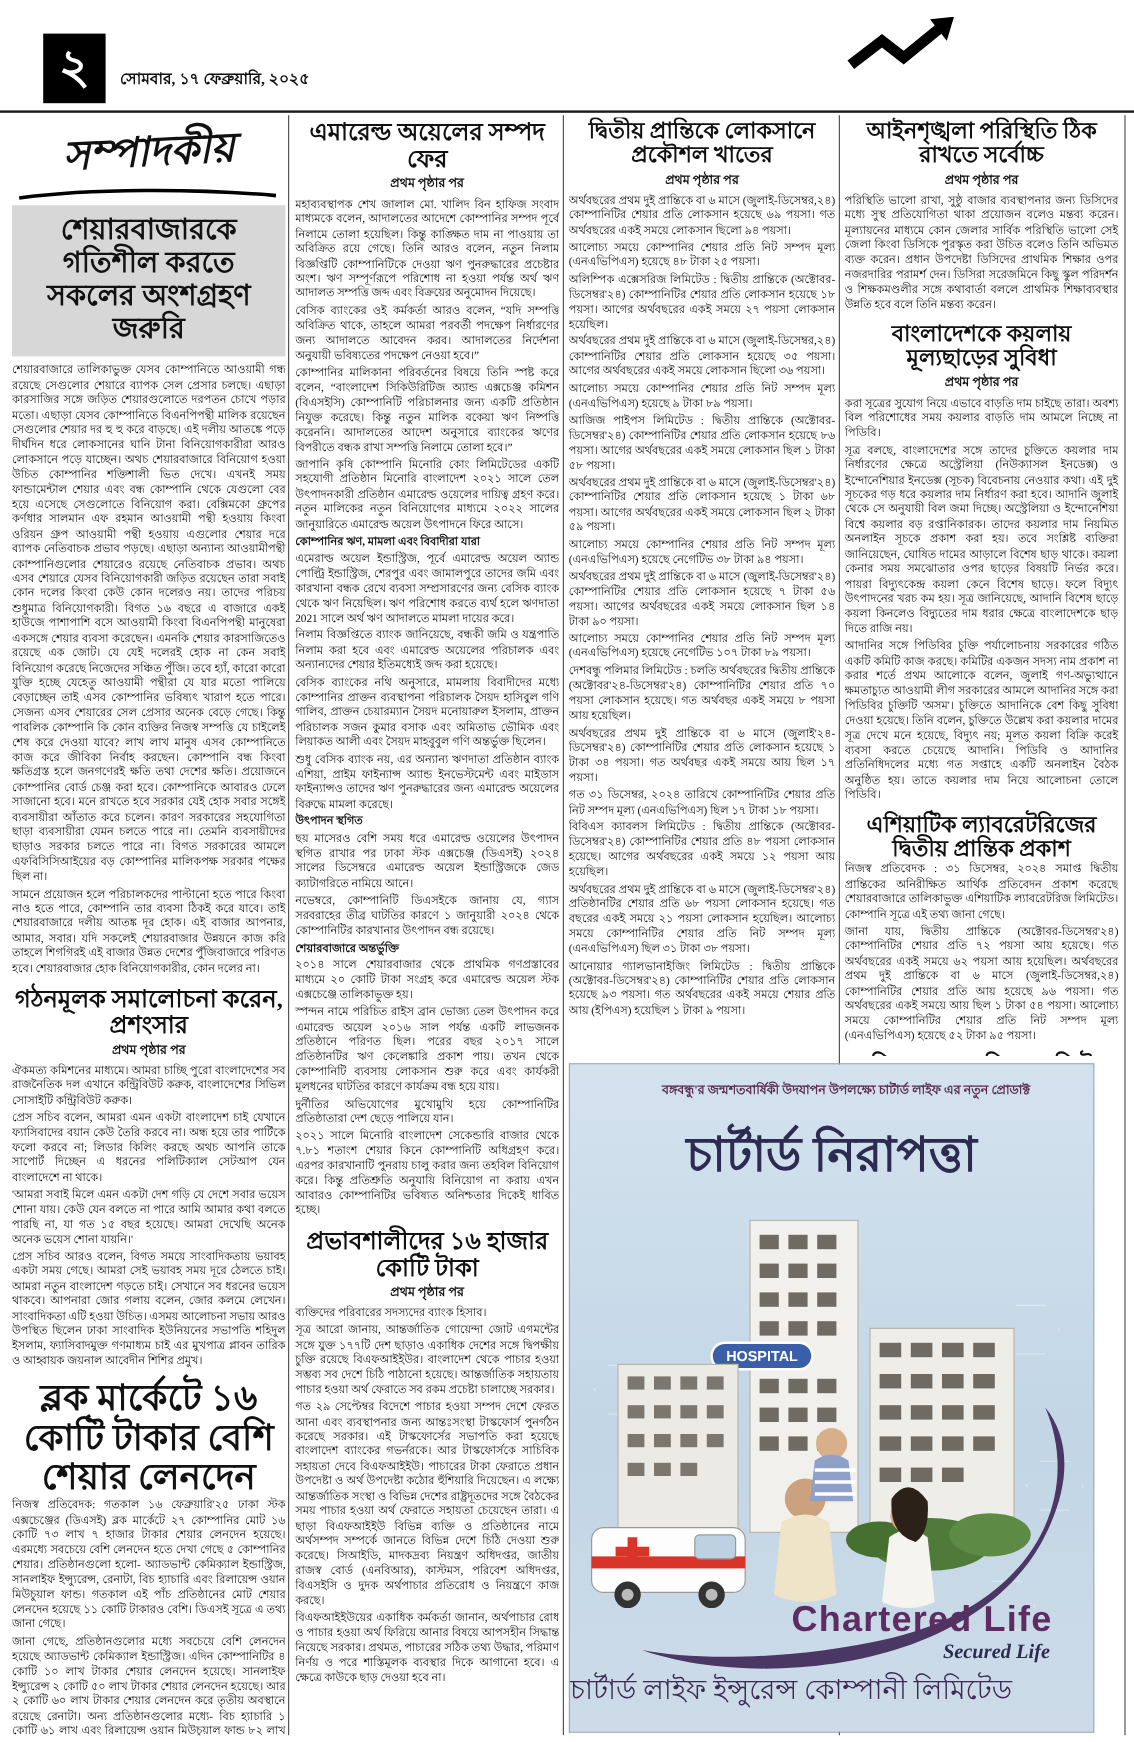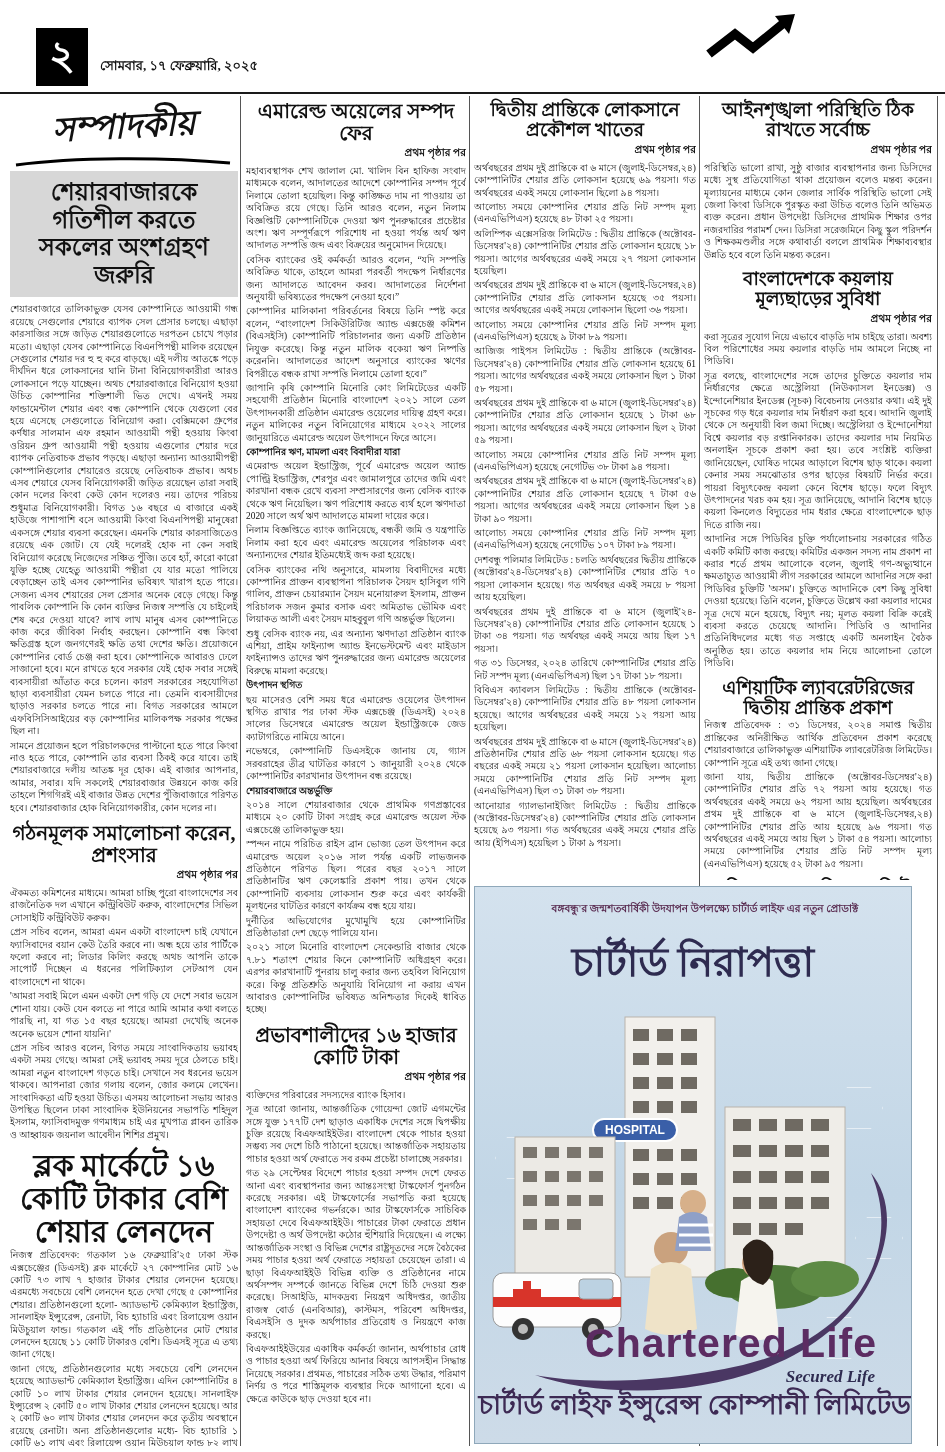--- a/index.html
+++ b/index.html
@@ -24,34 +24,34 @@
               transform:rotate(-3deg);margin:2px 0 4px 0;}
   #edit-swash{display:block;margin:-6px auto 0 auto;}
   .edit-headbox{background:#d7d7d7;text-align:center;font-weight:bold;font-size:24px;line-height:1.15;
                 padding:8px 13px;margin:2px 0 6px 0;}
   
   .article{margin-bottom:8px;}
   .headline{text-align:center;font-weight:bold;line-height:1.1;margin:2px 0 1px 0;}
   .h-lg{font-size:30px;}
   .h-md{font-size:20px;}
   .h-sm{font-size:18.5px;}
-  .cont{text-align:right;font-weight:bold;font-size:10.5px;margin:1px 0 3px 0;}
+  .cont{text-align:center;font-weight:bold;font-size:10.5px;margin:1px 0 3px 0;}
   .article p{margin:0 0 2px 0;font-size:9.4px;line-height:1.32;text-align:justify;text-justify:inter-word;}
   .article p.subhead{font-weight:bold;}
   
   #ad{position:absolute;left:474px;top:886px;width:436px;height:556px;
       background:linear-gradient(180deg,#d4e2ee 0%,#c2d6e6 55%,#cddbe8 100%);
       border:1px solid #8fa8ba;overflow:hidden;}
   #ad-topline{position:absolute;top:14px;left:0;right:0;text-align:center;font-size:10.5px;font-weight:bold;color:#5a2d52;padding-left:24px;}
   #ad-title{position:absolute;top:44px;left:0;right:0;text-align:center;font-size:40px;font-weight:bold;color:#2e2b50;}
   #ad-art{position:absolute;left:0;top:100px;}
   #ad-brand{position:absolute;right:34px;bottom:76px;font-family:"Liberation Sans","DejaVu Sans",sans-serif;
-            font-weight:bold;font-size:41px;color:#5c2c62;letter-spacing:1px;}
+            font-weight:bold;font-size:30px;color:#5c2c62;letter-spacing:1px;}
   #ad-tagline{position:absolute;right:36px;bottom:56px;font-style:italic;font-weight:bold;font-size:17px;color:#2e2b50;}
-  #ad-company{position:absolute;left:0;right:0;bottom:14px;text-align:right;font-weight:bold;font-size:27px;color:#3d2a54;}
+  #ad-company{position:absolute;left:0;right:0;bottom:14px;text-align:left;font-weight:normal;font-size:23px;color:#3d2a54;}
   .hex{position:absolute;width:46px;height:40px;border:1px solid rgba(255,255,255,.55);transform:rotate(0deg);
        clip-path:polygon(25% 0,75% 0,100% 50%,75% 100%,25% 100%,0 50%);}
 </style>
 </head>
 <body>
 
 <div id="page">
 
   <div id="pageno">
     <span>২</span>
@@ -95,21 +95,21 @@
 
   <div id="col2" class="col">
     <div class="article">
         <div class="headline h-md">এমারেল্ড অয়েলের সম্পদ ফের</div>
         <div class="cont">প্রথম পৃষ্ঠার পর</div>
         <p class="">মহাব্যবস্থাপক শেখ জালাল মো. খালিদ বিন হাফিজ সংবাদ মাধ্যমকে বলেন, আদালতের আদেশে কোম্পানির সম্পদ পূর্বে নিলামে তোলা হয়েছিল। কিন্তু কাঙ্ক্ষিত দাম না পাওয়ায় তা অবিক্রিত রয়ে গেছে। তিনি আরও বলেন, নতুন নিলাম বিজ্ঞপ্তিটি কোম্পানিটিকে দেওয়া ঋণ পুনরুদ্ধারের প্রচেষ্টার অংশ। ঋণ সম্পূর্ণরূপে পরিশোধ না হওয়া পর্যন্ত অর্থ ঋণ আদালত সম্পত্তি জব্দ এবং বিক্রয়ের অনুমোদন দিয়েছে।</p>
         <p class="">বেসিক ব্যাংকের ওই কর্মকর্তা আরও বলেন, “যদি সম্পত্তি অবিক্রিত থাকে, তাহলে আমরা পরবর্তী পদক্ষেপ নির্ধারণের জন্য আদালতে আবেদন করব। আদালতের নির্দেশনা অনুযায়ী ভবিষ্যতের পদক্ষেপ নেওয়া হবে।”</p>
         <p class="">কোম্পানির মালিকানা পরিবর্তনের বিষয়ে তিনি স্পষ্ট করে বলেন, “বাংলাদেশ সিকিউরিটিজ অ্যান্ড এক্সচেঞ্জ কমিশন (বিএসইসি) কোম্পানিটি পরিচালনার জন্য একটি প্রতিষ্ঠান নিযুক্ত করেছে। কিন্তু নতুন মালিক বকেয়া ঋণ নিষ্পত্তি করেননি। আদালতের আদেশ অনুসারে ব্যাংকের ঋণের বিপরীতে বন্ধক রাখা সম্পত্তি নিলামে তোলা হবে।”</p>
         <p class="">জাপানি কৃষি কোম্পানি মিনোরি কোং লিমিটেডের একটি সহযোগী প্রতিষ্ঠান মিনোরি বাংলাদেশ ২০২১ সালে তেল উৎপাদনকারী প্রতিষ্ঠান এমারেল্ড ওয়েলের দায়িত্ব গ্রহণ করে। নতুন মালিকের নতুন বিনিয়োগের মাধ্যমে ২০২২ সালের জানুয়ারিতে এমারেল্ড অয়েল উৎপাদনে ফিরে আসে।</p>
         <p class="subhead">কোম্পানির ঋণ, মামলা এবং বিবাদীরা যারা</p>
-        <p class="">এমেরাল্ড অয়েল ইন্ডাস্ট্রিজ, পূর্বে এমারেল্ড অয়েল অ্যান্ড পোল্ট্রি ইন্ডাস্ট্রিজ, শেরপুর এবং জামালপুরে তাদের জমি এবং কারখানা বন্ধক রেখে ব্যবসা সম্প্রসারণের জন্য বেসিক ব্যাংক থেকে ঋণ নিয়েছিল। ঋণ পরিশোধ করতে ব্যর্থ হলে ঋণদাতা 2020 সালে অর্থ ঋণ আদালতে মামলা দায়ের করে।</p>
+        <p class="">এমেরাল্ড অয়েল ইন্ডাস্ট্রিজ, পূর্বে এমারেল্ড অয়েল অ্যান্ড পোল্ট্রি ইন্ডাস্ট্রিজ, শেরপুর এবং জামালপুরে তাদের জমি এবং কারখানা বন্ধক রেখে ব্যবসা সম্প্রসারণের জন্য বেসিক ব্যাংক থেকে ঋণ নিয়েছিল। ঋণ পরিশোধ করতে ব্যর্থ হলে ঋণদাতা 2021 সালে অর্থ ঋণ আদালতে মামলা দায়ের করে।</p>
         <p class="">নিলাম বিজ্ঞপ্তিতে ব্যাংক জানিয়েছে, বন্ধকী জমি ও যন্ত্রপাতি নিলাম করা হবে এবং এমারেল্ড অয়েলের পরিচালক এবং অন্যান্যদের শেয়ার ইতিমধ্যেই জব্দ করা হয়েছে।</p>
         <p class="">বেসিক ব্যাংকের নথি অনুসারে, মামলায় বিবাদীদের মধ্যে কোম্পানির প্রাক্তন ব্যবস্থাপনা পরিচালক সৈয়দ হাসিবুল গণি গালিব, প্রাক্তন চেয়ারম্যান সৈয়দ মনোয়ারুল ইসলাম, প্রাক্তন পরিচালক সজন কুমার বসাক এবং অমিতাভ ভৌমিক এবং লিয়াকত আলী এবং সৈয়দ মাহবুবুল গণি অন্তর্ভুক্ত ছিলেন।</p>
         <p class="">শুধু বেসিক ব্যাংক নয়, এর অন্যান্য ঋণদাতা প্রতিষ্ঠান ব্যাংক এশিয়া, প্রাইম ফাইন্যান্স অ্যান্ড ইনভেস্টমেন্ট এবং মাইডাস ফাইন্যান্সও তাদের ঋণ পুনরুদ্ধারের জন্য এমারেল্ড অয়েলের বিরুদ্ধে মামলা করেছে।</p>
         <p class="subhead">উৎপাদন স্থগিত</p>
         <p class="">ছয় মাসেরও বেশি সময় ধরে এমারেল্ড ওয়েলের উৎপাদন স্থগিত রাখার পর ঢাকা স্টক এক্সচেঞ্জ (ডিএসই) ২০২৪ সালের ডিসেম্বরে এমারেল্ড অয়েল ইন্ডাস্ট্রিজকে জেড ক্যাটাগরিতে নামিয়ে আনে।</p>
         <p class="">নভেম্বরে, কোম্পানিটি ডিএসইকে জানায় যে, গ্যাস সরবরাহের তীব্র ঘাটতির কারণে ১ জানুয়ারী ২০২৪ থেকে কোম্পানিটির কারখানার উৎপাদন বন্ধ রয়েছে।</p>
         <p class="subhead">শেয়ারবাজারে অন্তর্ভুক্তি</p>
         <p class="">২০১৪ সালে শেয়ারবাজার থেকে প্রাথমিক গণপ্রস্তাবের মাধ্যমে ২০ কোটি টাকা সংগ্রহ করে এমারেল্ড অয়েল স্টক এক্সচেঞ্জে তালিকাভুক্ত হয়।</p>
         <p class="">স্পন্দন নামে পরিচিত রাইস ব্রান ভোজ্য তেল উৎপাদন করে এমারেল্ড অয়েল ২০১৬ সাল পর্যন্ত একটি লাভজনক প্রতিষ্ঠানে পরিণত ছিল। পরের বছর ২০১৭ সালে প্রতিষ্ঠানটির ঋণ কেলেঙ্কারি প্রকাশ পায়। তখন থেকে কোম্পানিটি ব্যবসায় লোকসান শুরু করে এবং কার্যকরী মূলধনের ঘাটতির কারণে কার্যক্রম বন্ধ হয়ে যায়।</p>
         <p class="">দুর্নীতির অভিযোগের মুখোমুখি হয়ে কোম্পানিটির প্রতিষ্ঠাতারা দেশ ছেড়ে পালিয়ে যান।</p>
@@ -128,21 +128,21 @@
 
   <div id="col3" class="col">
     <div class="article">
         <div class="headline h-sm">দ্বিতীয় প্রান্তিকে লোকসানে প্রকৌশল খাতের</div>
         <div class="cont">প্রথম পৃষ্ঠার পর</div>
         <p class="">অর্থবছরের প্রথম দুই প্রান্তিকে বা ৬ মাসে (জুলাই-ডিসেম্বর,২৪) কোম্পানিটির শেয়ার প্রতি লোকসান হয়েছে ৬৯ পয়সা। গত অর্থবছরের একই সময়ে লোকসান ছিলো ৯৪ পয়সা।</p>
         <p class="">আলোচ্য সময়ে কোম্পানির শেয়ার প্রতি নিট সম্পদ মূল্য (এনএভিপিএস) হয়েছে ৪৮ টাকা ২৫ পয়সা।</p>
         <p class="">অলিম্পিক এক্সেসরিজ লিমিটেড : দ্বিতীয় প্রান্তিকে (অক্টোবর-ডিসেম্বর'২৪) কোম্পানিটির শেয়ার প্রতি লোকসান হয়েছে ১৮ পয়সা। আগের অর্থবছরের একই সময়ে ২৭ পয়সা লোকসান হয়েছিল।</p>
         <p class="">অর্থবছরের প্রথম দুই প্রান্তিকে বা ৬ মাসে (জুলাই-ডিসেম্বর,২৪) কোম্পানিটির শেয়ার প্রতি লোকসান হয়েছে ৩৫ পয়সা। আগের অর্থবছরের একই সময়ে লোকসান ছিলো ৩৬ পয়সা।</p>
         <p class="">আলোচ্য সময়ে কোম্পানির শেয়ার প্রতি নিট সম্পদ মূল্য (এনএভিপিএস) হয়েছে ৯ টাকা ৮৯ পয়সা।</p>
-        <p class="">আজিজ পাইপস লিমিটেড : দ্বিতীয় প্রান্তিকে (অক্টোবর-ডিসেম্বর'২৪) কোম্পানিটির শেয়ার প্রতি লোকসান হয়েছে 61 পয়সা। আগের অর্থবছরের একই সময়ে লোকসান ছিল ১ টাকা ৫৮ পয়সা।</p>
+        <p class="">আজিজ পাইপস লিমিটেড : দ্বিতীয় প্রান্তিকে (অক্টোবর-ডিসেম্বর'২৪) কোম্পানিটির শেয়ার প্রতি লোকসান হয়েছে ৮৬ পয়সা। আগের অর্থবছরের একই সময়ে লোকসান ছিল ১ টাকা ৫৮ পয়সা।</p>
         <p class="">অর্থবছরের প্রথম দুই প্রান্তিকে বা ৬ মাসে (জুলাই-ডিসেম্বর'২৪) কোম্পানিটির শেয়ার প্রতি লোকসান হয়েছে ১ টাকা ৬৮ পয়সা। আগের অর্থবছরের একই সময়ে লোকসান ছিল ২ টাকা ৫৯ পয়সা।</p>
         <p class="">আলোচ্য সময়ে কোম্পানির শেয়ার প্রতি নিট সম্পদ মূল্য (এনএভিপিএস) হয়েছে নেগেটিভ ৩৮ টাকা ৯৪ পয়সা।</p>
         <p class="">অর্থবছরের প্রথম দুই প্রান্তিকে বা ৬ মাসে (জুলাই-ডিসেম্বর'২৪) কোম্পানিটির শেয়ার প্রতি লোকসান হয়েছে ৭ টাকা ৫৬ পয়সা। আগের অর্থবছরের একই সময়ে লোকসান ছিল ১৪ টাকা ৯০ পয়সা।</p>
         <p class="">আলোচ্য সময়ে কোম্পানির শেয়ার প্রতি নিট সম্পদ মূল্য (এনএভিপিএস) হয়েছে নেগেটিভ ১০৭ টাকা ৮৯ পয়সা।</p>
         <p class="">দেশবন্ধু পলিমার লিমিটেড : চলতি অর্থবছরের দ্বিতীয় প্রান্তিকে (অক্টোবর'২৪-ডিসেম্বর'২৪) কোম্পানিটির শেয়ার প্রতি ৭০ পয়সা লোকসান হয়েছে। গত অর্থবছর একই সময়ে ৮ পয়সা আয় হয়েছিল।</p>
         <p class="">অর্থবছরের প্রথম দুই প্রান্তিকে বা ৬ মাসে (জুলাই'২৪-ডিসেম্বর'২৪) কোম্পানিটির শেয়ার প্রতি লোকসান হয়েছে ১ টাকা ৩৪ পয়সা। গত অর্থবছর একই সময়ে আয় ছিল ১৭ পয়সা।</p>
         <p class="">গত ৩১ ডিসেম্বর, ২০২৪ তারিখে কোম্পানিটির শেয়ার প্রতি নিট সম্পদ মূল্য (এনএভিপিএস) ছিল ১৭ টাকা ১৮ পয়সা।</p>
         <p class="">বিবিএস ক্যাবলস লিমিটেড : দ্বিতীয় প্রান্তিকে (অক্টোবর-ডিসেম্বর'২৪) কোম্পানিটির শেয়ার প্রতি ৪৮ পয়সা লোকসান হয়েছে। আগের অর্থবছরের একই সময়ে ১২ পয়সা আয় হয়েছিল।</p>
         <p class="">অর্থবছরের প্রথম দুই প্রান্তিকে বা ৬ মাসে (জুলাই-ডিসেম্বর'২৪) প্রতিষ্ঠানটির শেয়ার প্রতি ৬৮ পয়সা লোকসান হয়েছে। গত বছরের একই সময়ে ২১ পয়সা লোকসান হয়েছিল। আলোচ্য সময়ে কোম্পানিটির শেয়ার প্রতি নিট সম্পদ মূল্য (এনএভিপিএস) ছিল ৩১ টাকা ৩৮ পয়সা।</p>
         <p class="">আনোয়ার গ্যালভানাইজিং লিমিটেড : দ্বিতীয় প্রান্তিকে (অক্টোবর-ডিসেম্বর'২৪) কোম্পানিটির শেয়ার প্রতি লোকসান হয়েছে ৯৩ পয়সা। গত অর্থবছরের একই সময়ে শেয়ার প্রতি আয় (ইপিএস) হয়েছিল ১ টাকা ৯ পয়সা।</p>

